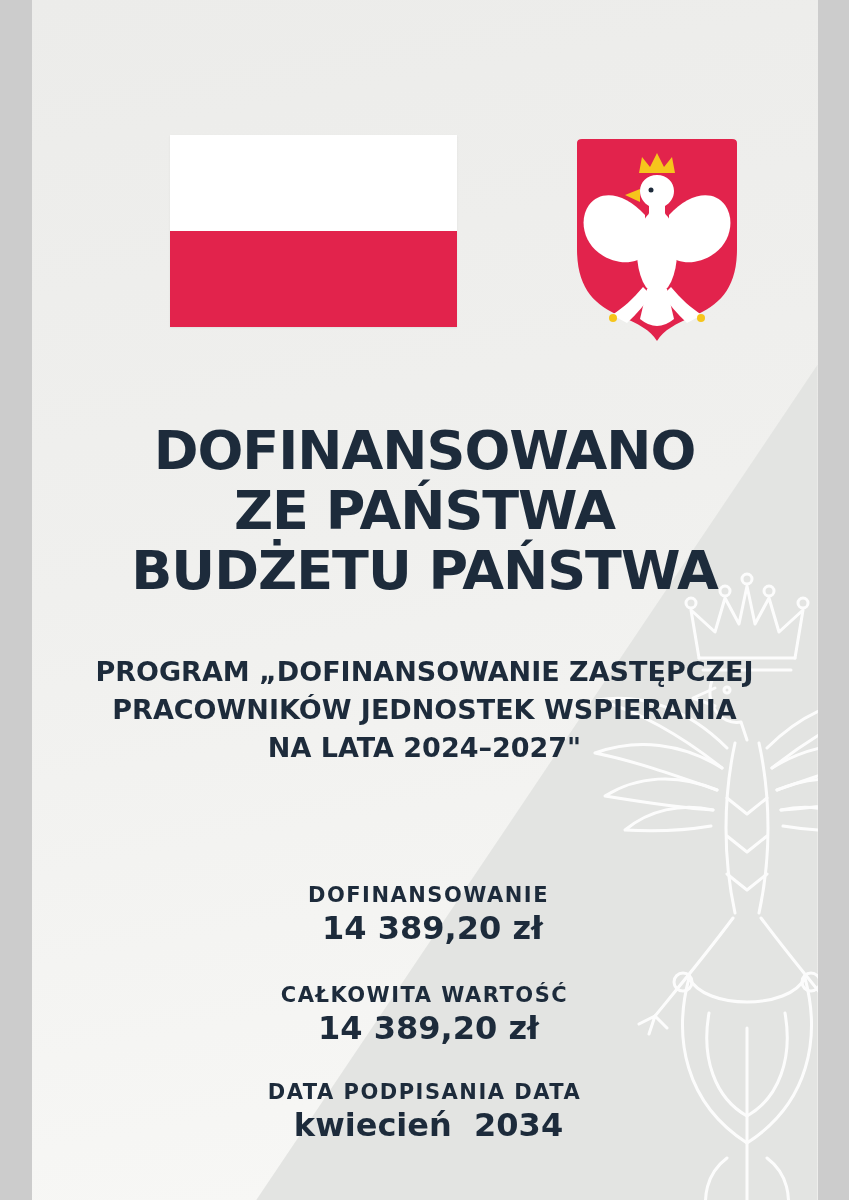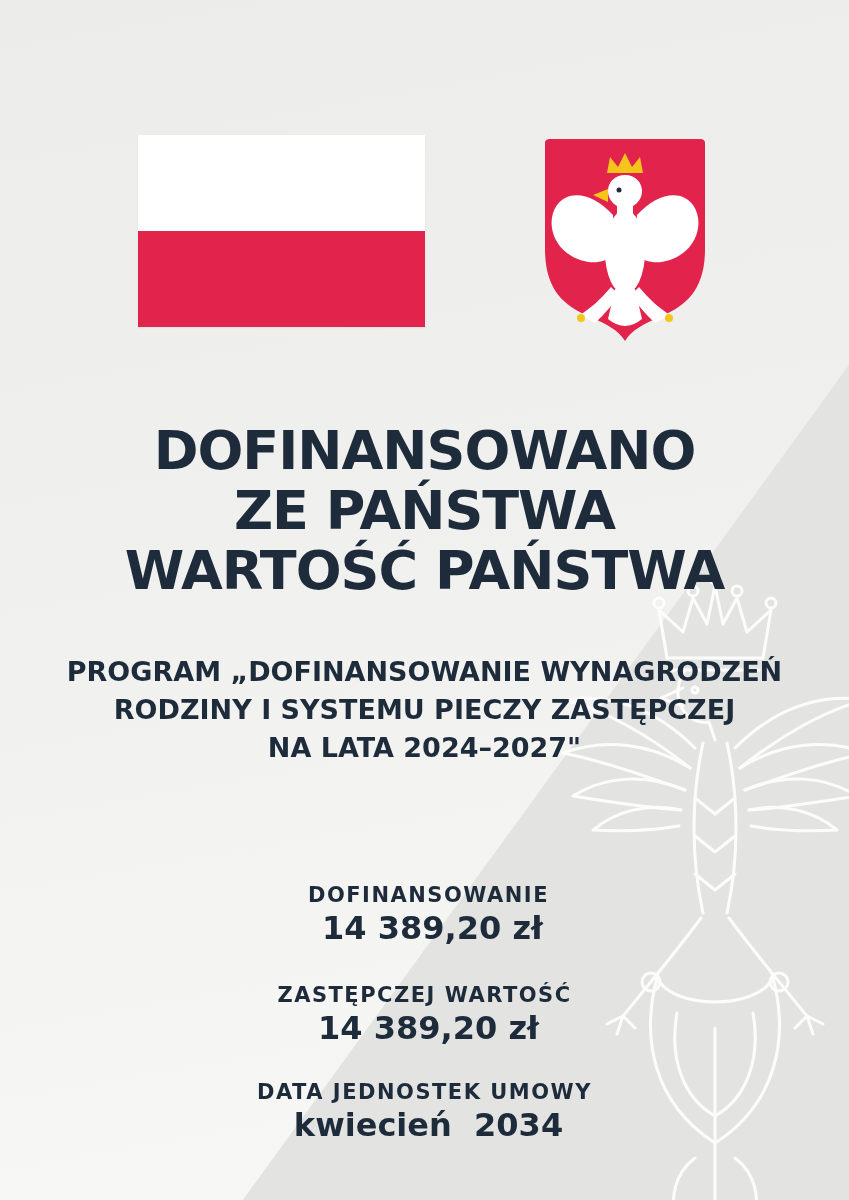--- a/index.html
+++ b/index.html
@@ -1,17 +1,17 @@
 <!DOCTYPE html>
 <html><head>
 <meta charset="utf-8">
 <style>
   html,body{margin:0;padding:0;background:#ccc;}
   .page{
-    position:relative;width:849px;height:1200px;margin:0 auto;overflow:hidden;
+    position:relative;width:786px;height:1200px;margin:0 auto;overflow:hidden;
     background:linear-gradient(170deg,#ececea 0%,#f0f0ee 45%,#f8f8f6 100%);
     font-family:"DejaVu Sans","Liberation Sans",sans-serif;color:#1d2b3b;
   }
   .bg-triangle{
     position:absolute;inset:0;background:#e3e4e2;
     clip-path:polygon(100% 30.4%,100% 100%,28.6% 100%);
   }
   .watermark{position:absolute;left:545px;top:558px;width:340px;height:680px;opacity:.92;}
   .flag{position:absolute;left:138px;top:135px;width:287px;height:192px;box-shadow:0 1px 2px rgba(0,0,0,.06);}
   .flag-white{height:50%;background:#ffffff;}
@@ -110,38 +110,38 @@
         <path d="M73,52 L58,58 L73,65 Z"></path>
         <circle cx="46" cy="181" r="4"></circle>
           <circle cx="134" cy="181" r="4"></circle>
       </g>
       <circle cx="84" cy="53" r="2.5" fill="#1d2b3b"></circle>
     </svg>
 
     <div class="title">
       <div>DOFINANSOWANO</div>
       <div>ZE PAŃSTWA</div>
-      <div>WARTOŚĆ PAŃSTWA</div>
+      <div>BUDŻETU PAŃSTWA</div>
     </div>
 
     <div class="program">
-      <div>PROGRAM „DOFINANSOWANIE WYNAGRODZEŃ</div>
-      <div>RODZINY I SYSTEMU PIECZY ZASTĘPCZEJ</div>
+      <div>PROGRAM „DOFINANSOWANIE ZASTĘPCZEJ</div>
+      <div>PRACOWNIKÓW JEDNOSTEK WSPIERANIA</div>
       <div>NA LATA 2024–2027"</div>
     </div>
 
     <div class="info-block block-funding">
       <div class="info-label">DOFINANSOWANIE</div>
       <div class="info-amount">14 389,20 zł</div>
     </div>
 
     <div class="info-block block-total">
-      <div class="info-label">ZASTĘPCZEJ WARTOŚĆ</div>
+      <div class="info-label">CAŁKOWITA WARTOŚĆ</div>
       <div class="info-amount">14 389,20 zł</div>
     </div>
 
     <div class="info-block block-signing">
-      <div class="info-label">DATA JEDNOSTEK UMOWY</div>
+      <div class="info-label">DATA PODPISANIA DATA</div>
       <div class="info-amount">kwiecień  2034</div>
     </div>
   </div>
 
 </div>
 
 </body></html>

